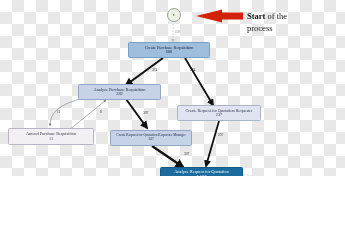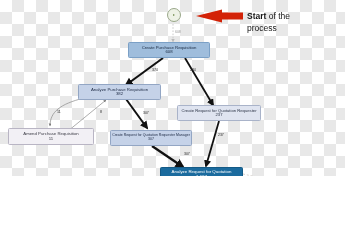--- a/index.html
+++ b/index.html
@@ -10,20 +10,21 @@
   }
   #stage{
     position:relative;width:345px;height:176px;overflow:hidden;
     
     background-color:#ffffff;
     background-image:
       linear-gradient(45deg,#e8e8e8 25%,transparent 25%,transparent 75%,#e8e8e8 75%),
       linear-gradient(45deg,#e8e8e8 25%,transparent 25%,transparent 75%,#e8e8e8 75%);
     background-size:24px 24px;
     background-position:0 0,12px 12px;
+    font-family:Liberation Serif, serif;
   }
   #graph{position:absolute;left:0;top:0;width:345px;height:240px;}
 
   .node{
     position:absolute;box-sizing:border-box;
     border:1px solid #7e97b8;
     border-radius:1.5px;
     display:flex;flex-direction:column;
     align-items:center;justify-content:center;
     text-align:center;line-height:1.05;

